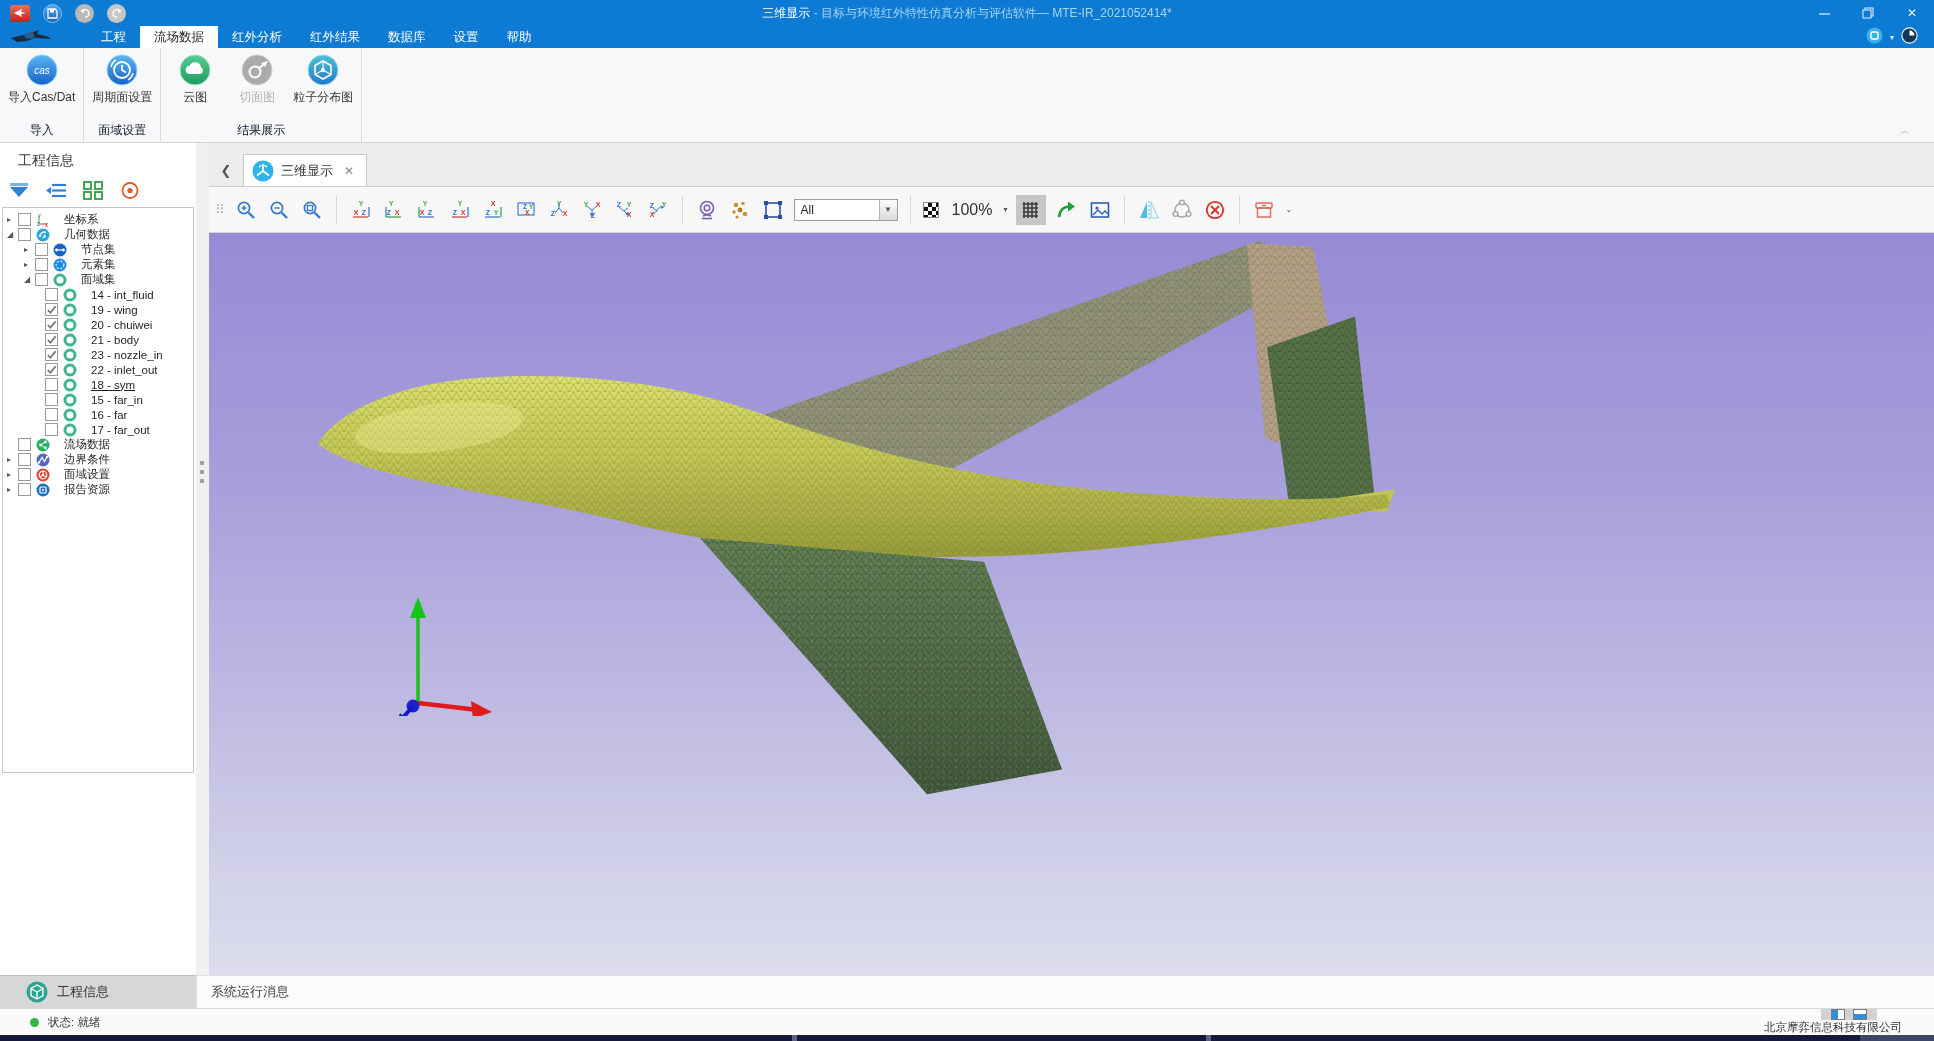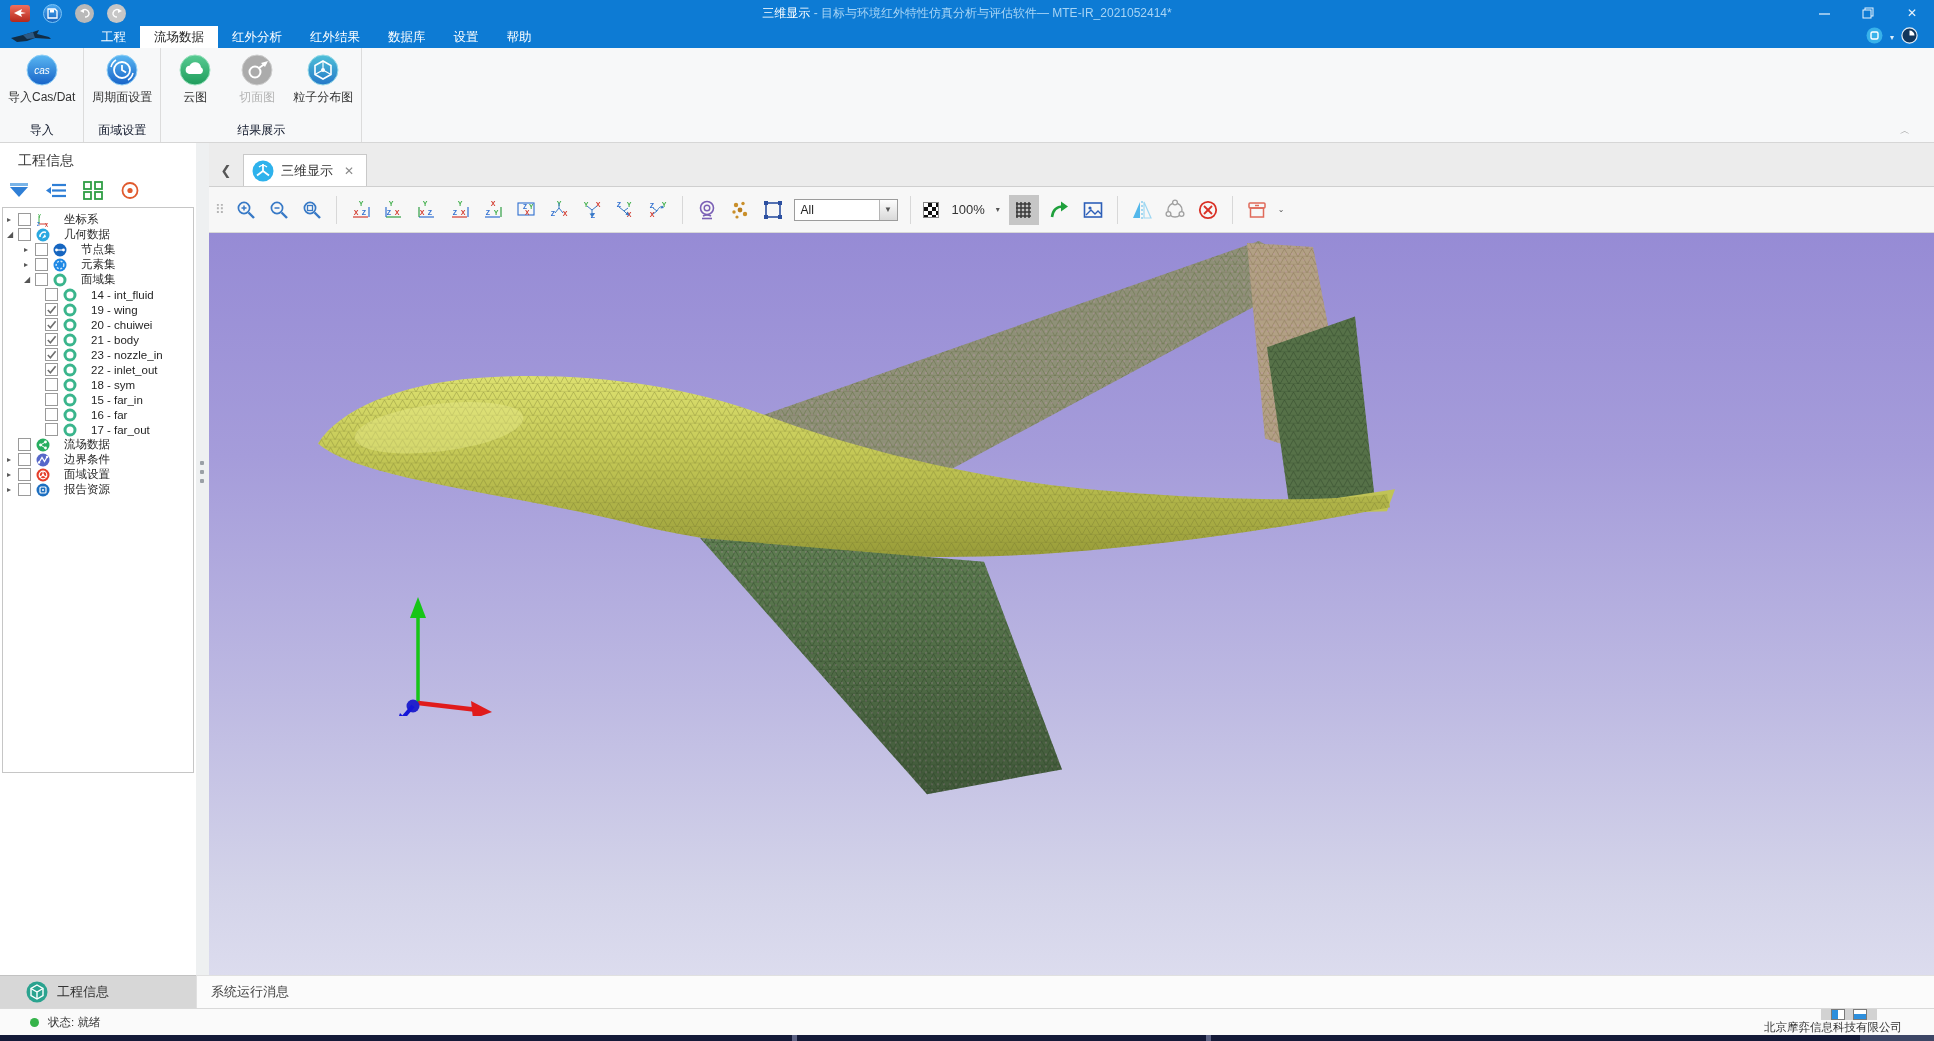--- a/index.html
+++ b/index.html
@@ -59,21 +59,21 @@
   .doc-tab .close { color:#8a8a8a; font-size:12px; margin-left:4px; }
 
   .vtoolbar { height:46px; background:#f7f7f7; border-bottom:1px solid #d8d8d8; display:flex; align-items:center; padding:0 6px; gap:9px; flex:0 0 auto; }
   .vt { width:24px; height:24px; display:flex; align-items:center; justify-content:center; }
   .vt svg { width:22px; height:22px; }
   .vsep { width:1px; height:28px; background:#d8d8d8; margin:0 3px; }
   .vt.active { background:#c6c6c6; width:30px; height:30px; }
   .combo { width:104px; height:22px; border:1px solid #9c9c9c; background:#fff; display:flex; align-items:center; }
   .combo .cval { flex:1; font-size:12px; padding-left:6px; color:#222; }
   .combo .cbtn { width:18px; height:20px; background:linear-gradient(#fdfdfd,#d9d9d9); border-left:1px solid #b5b5b5; display:flex; align-items:center; justify-content:center; font-size:8px; color:#555; }
-  .opacity-label { font-size:13px; color:#333; margin:0 2px 0 4px; }
+  .opacity-label { font-size:16px; color:#333; margin:0 2px 0 4px; }
   .caret-sm { font-size:8px; color:#555; }
   .checker { width:16px; height:16px; border:1px solid #888;
     background-image:linear-gradient(45deg,#111 25%,transparent 25%,transparent 75%,#111 75%),linear-gradient(45deg,#111 25%,#fff 25%,#fff 75%,#111 75%);
     background-size:8px 8px; background-position:0 0,4px 4px; }
 
   .viewport { flex:1; position:relative; min-height:0;
     background:linear-gradient(180deg,#968bd5 0%,#a59cda 30%,#bdb9e2 62%,#d3d3e9 88%,#dcdcee 100%); overflow:hidden; }
   .viewport svg.scene { position:absolute; inset:0; width:100%; height:100%; }
   .triad { position:absolute; left:185px; top:358px; width:110px; height:125px; }
 
@@ -394,21 +394,21 @@
             <span class="cb">
               <svg width="11" height="11" viewBox="0 0 12 12">
                 <polyline points="2,6.5 4.8,9.5 10.5,2.5" fill="none" stroke="#6f6f6f" stroke-width="1.8"></polyline>
               </svg>
             </span>
             <span class="ticn"><svg viewBox="0 0 14 14">
                 <circle cx="7" cy="7" r="5" fill="#fff" stroke="#3ab58c" stroke-width="3"></circle>
               </svg></span>
             <span>22 - inlet_out</span>
           </div>
-          <div class="trow" style="padding-left: 31px;">
+          <div class="trow" style="padding-left: 31px; text-decoration: underline;">
             <span class="arr"></span>
             <span class="cb"></span>
             <span class="ticn"><svg viewBox="0 0 14 14">
                 <circle cx="7" cy="7" r="5" fill="#fff" stroke="#3ab58c" stroke-width="3"></circle>
               </svg></span>
             <span>18 - sym</span>
           </div>
           <div class="trow" style="padding-left: 31px;">
             <span class="arr"></span>
             <span class="cb"></span>

